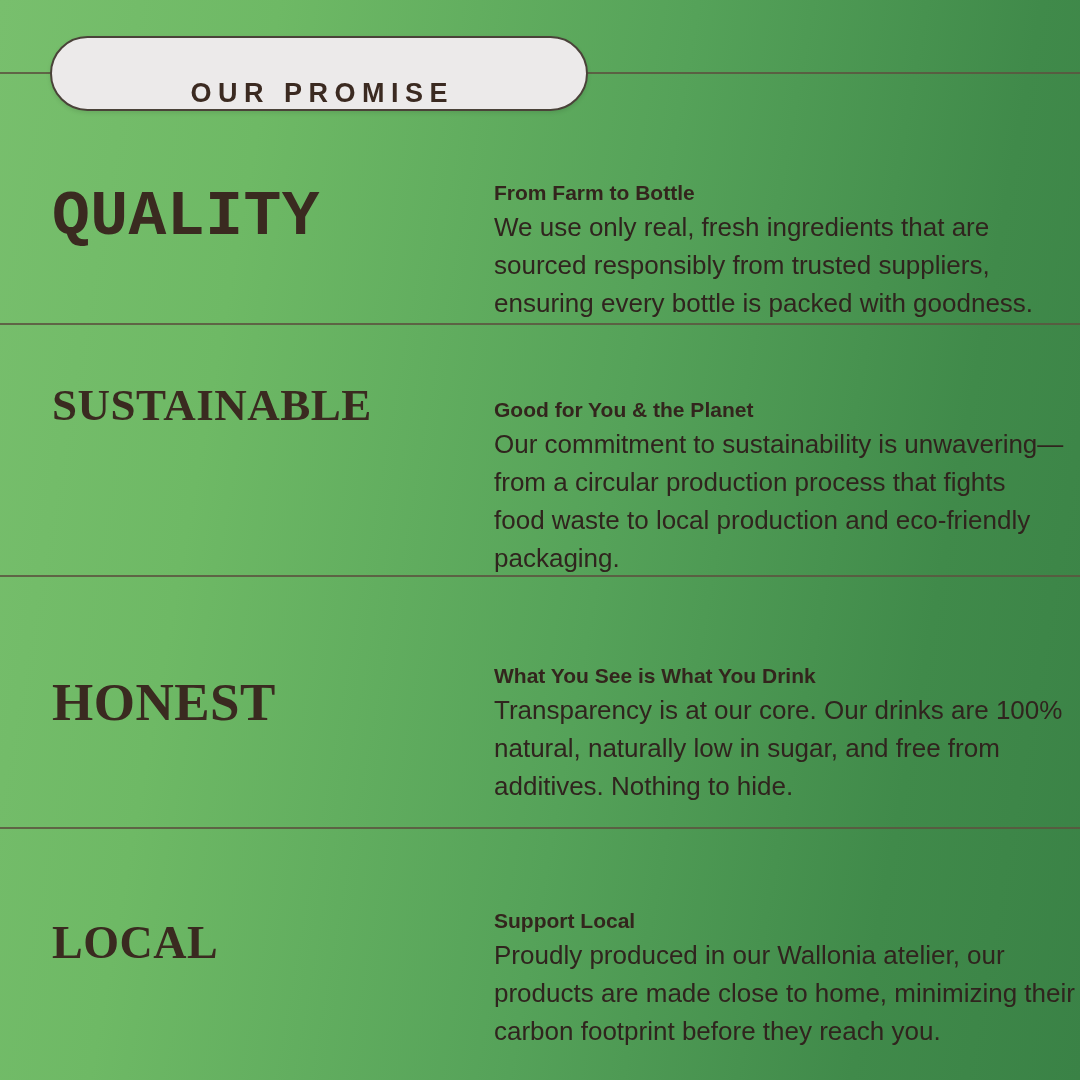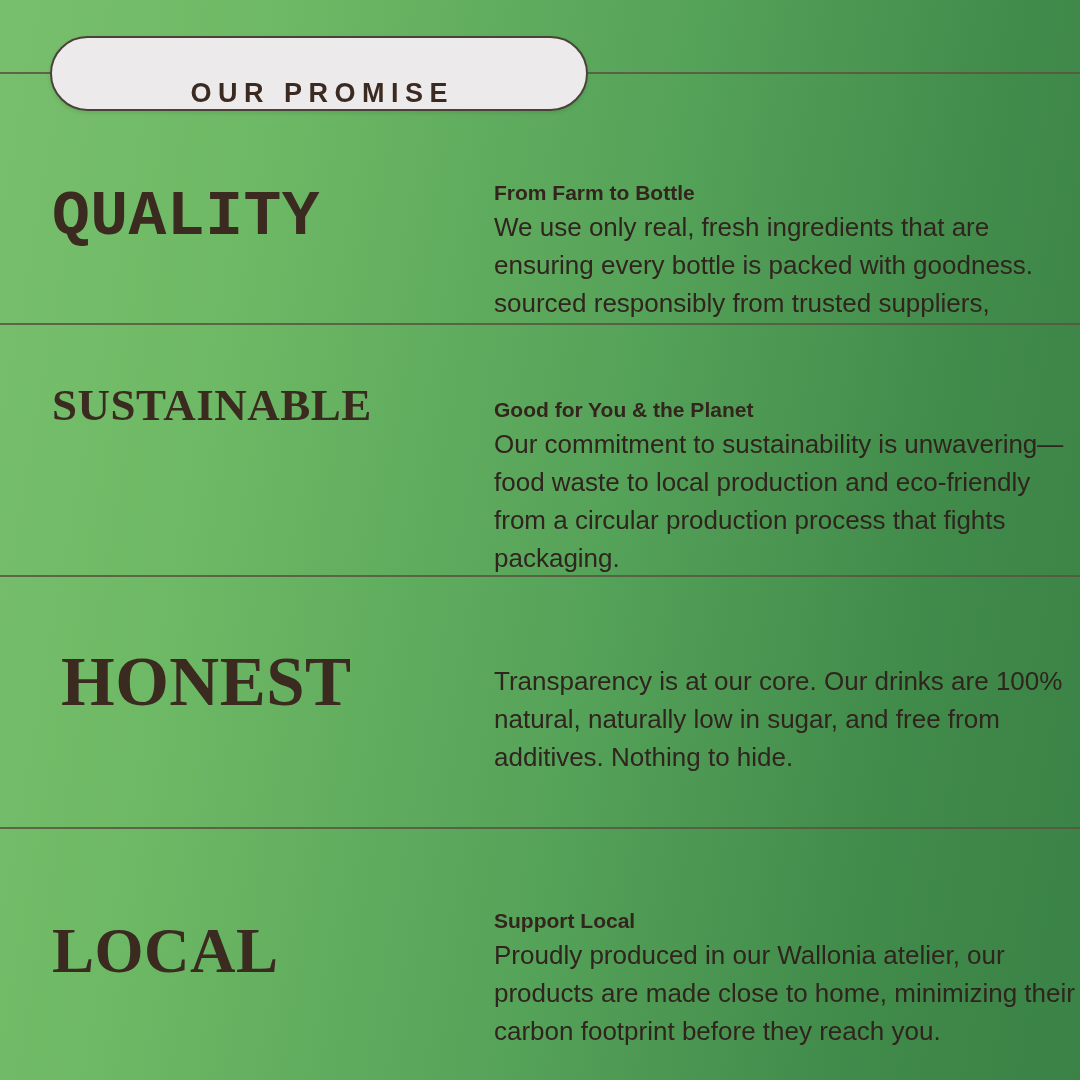--- a/index.html
+++ b/index.html
@@ -103,24 +103,24 @@
   }
   .copy-body .ln { display: block; white-space: nowrap; }
 
   
   #row-quality .row-term      { left: 52px; top: 186px; font-size: 63px; letter-spacing: .5px; font-family: Liberation Mono, monospace; }
   #row-quality .row-copy      { top: 170px; margin-top: 10px; }
 
   #row-sustainable .row-term  { left: 52px; top: 383px; font-size: 45px; letter-spacing: .5px; }
   #row-sustainable .row-copy  { top: 397px; }
 
-  #row-honest .row-term       { left: 52px; top: 648px; font-size: 69px; letter-spacing: .5px; margin-left: 9px; }
+  #row-honest .row-term       { left: 52px; top: 676px; font-size: 53px; letter-spacing: .5px; }
   #row-honest .row-copy       { top: 663px; }
 
-  #row-local .row-term        { left: 52px; top: 920px; font-size: 63px; letter-spacing: .5px; }
+  #row-local .row-term        { left: 52px; top: 920px; font-size: 46px; letter-spacing: .5px; }
   #row-local .row-copy        { top: 908px; }
 </style>
 </head>
 <body>
 
 <div id="poster">
 
   <div class="rule r-top"></div>
   <div class="rule r-1"></div>
   <div class="rule r-2"></div>
@@ -129,42 +129,43 @@
   <div class="pill">
     <span class="pill-label">OUR PROMISE</span>
   </div>
 
   <section class="row" id="row-quality">
     <div class="row-term">QUALITY</div>
     <div class="row-copy">
       <p class="copy-head">From Farm to Bottle</p>
       <p class="copy-body">
         <span class="ln">We use only real, fresh ingredients that are</span>
+        <span class="ln">sourced responsibly from trusted suppliers,</span>
         <span class="ln">ensuring every bottle is packed with goodness.</span>
-        <span class="ln">sourced responsibly from trusted suppliers,</span>
       </p>
     </div>
   </section>
 
   <section class="row" id="row-sustainable">
     <div class="row-term">SUSTAINABLE</div>
     <div class="row-copy">
       <p class="copy-head">Good for You &amp; the Planet</p>
       <p class="copy-body">
         <span class="ln">Our commitment to sustainability is unwavering—</span>
+        <span class="ln">from a circular production process that fights</span>
         <span class="ln">food waste to local production and eco-friendly</span>
-        <span class="ln">from a circular production process that fights</span>
         <span class="ln">packaging.</span>
       </p>
     </div>
   </section>
 
   <section class="row" id="row-honest">
     <div class="row-term">HONEST</div>
     <div class="row-copy">
+      <p class="copy-head">What You See is What You Drink</p>
       <p class="copy-body">
         <span class="ln">Transparency is at our core. Our drinks are 100%</span>
         <span class="ln">natural, naturally low in sugar, and free from</span>
         <span class="ln">additives. Nothing to hide.</span>
       </p>
     </div>
   </section>
 
   <section class="row" id="row-local">
     <div class="row-term">LOCAL</div>

